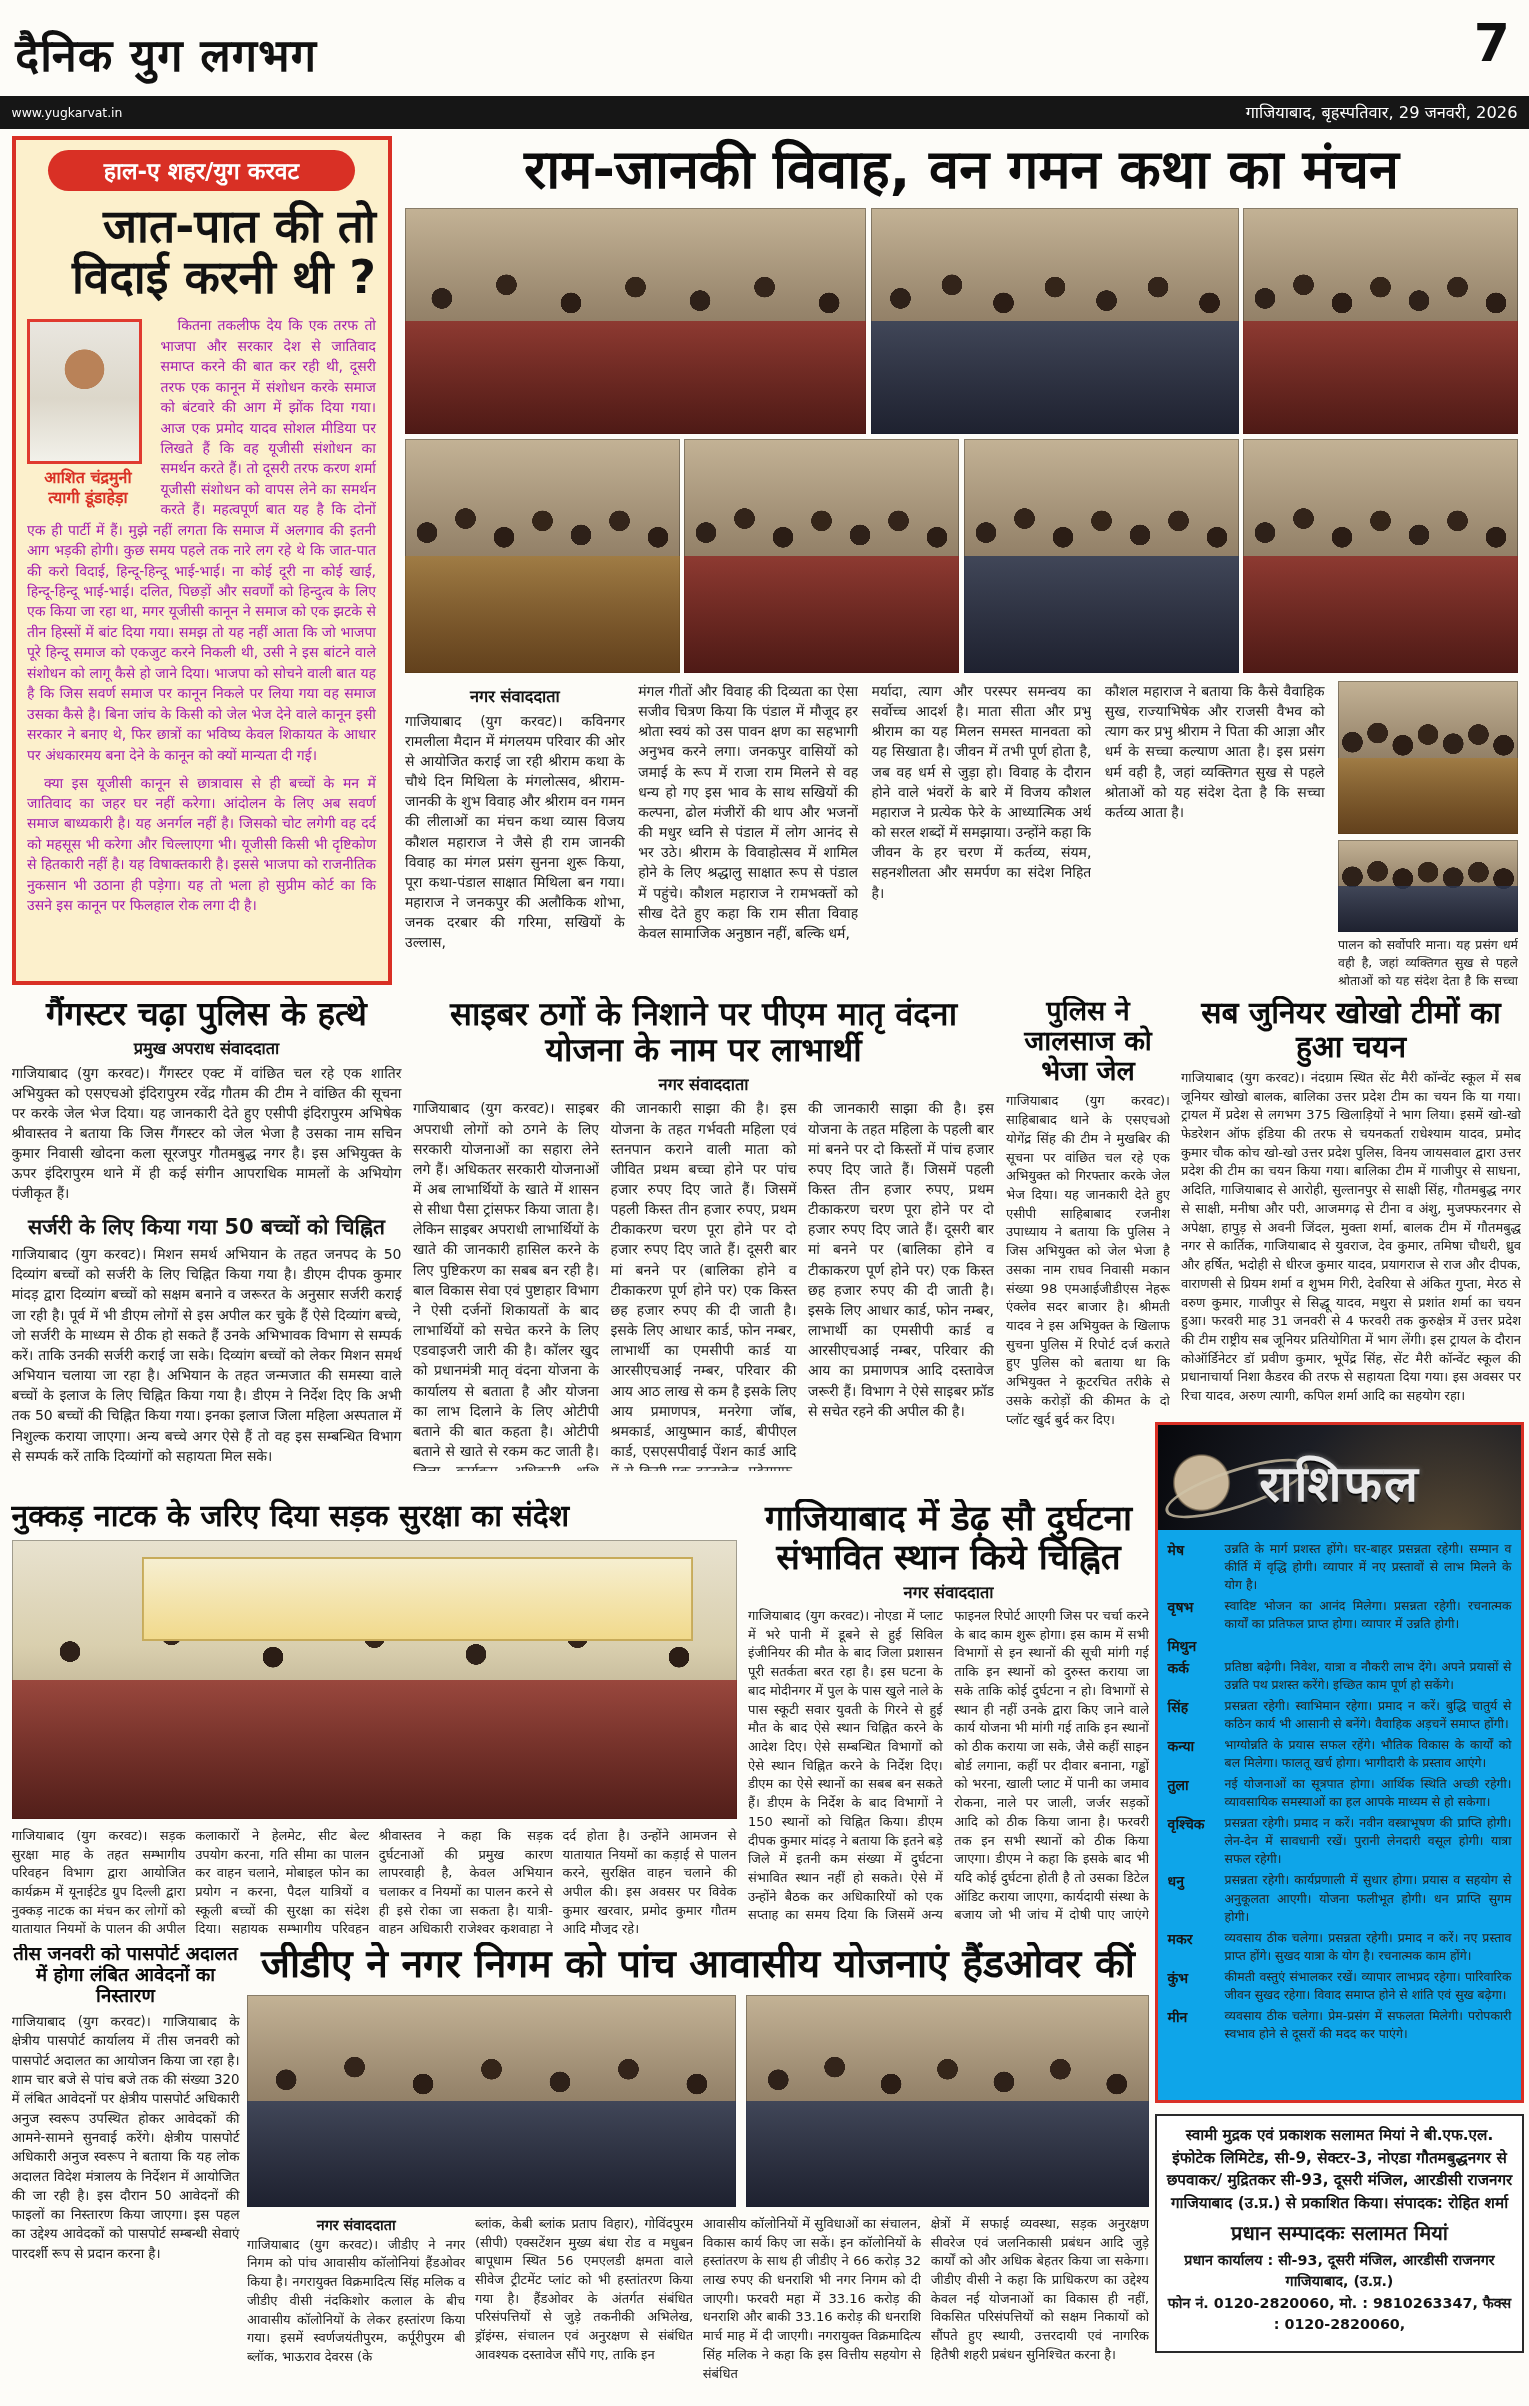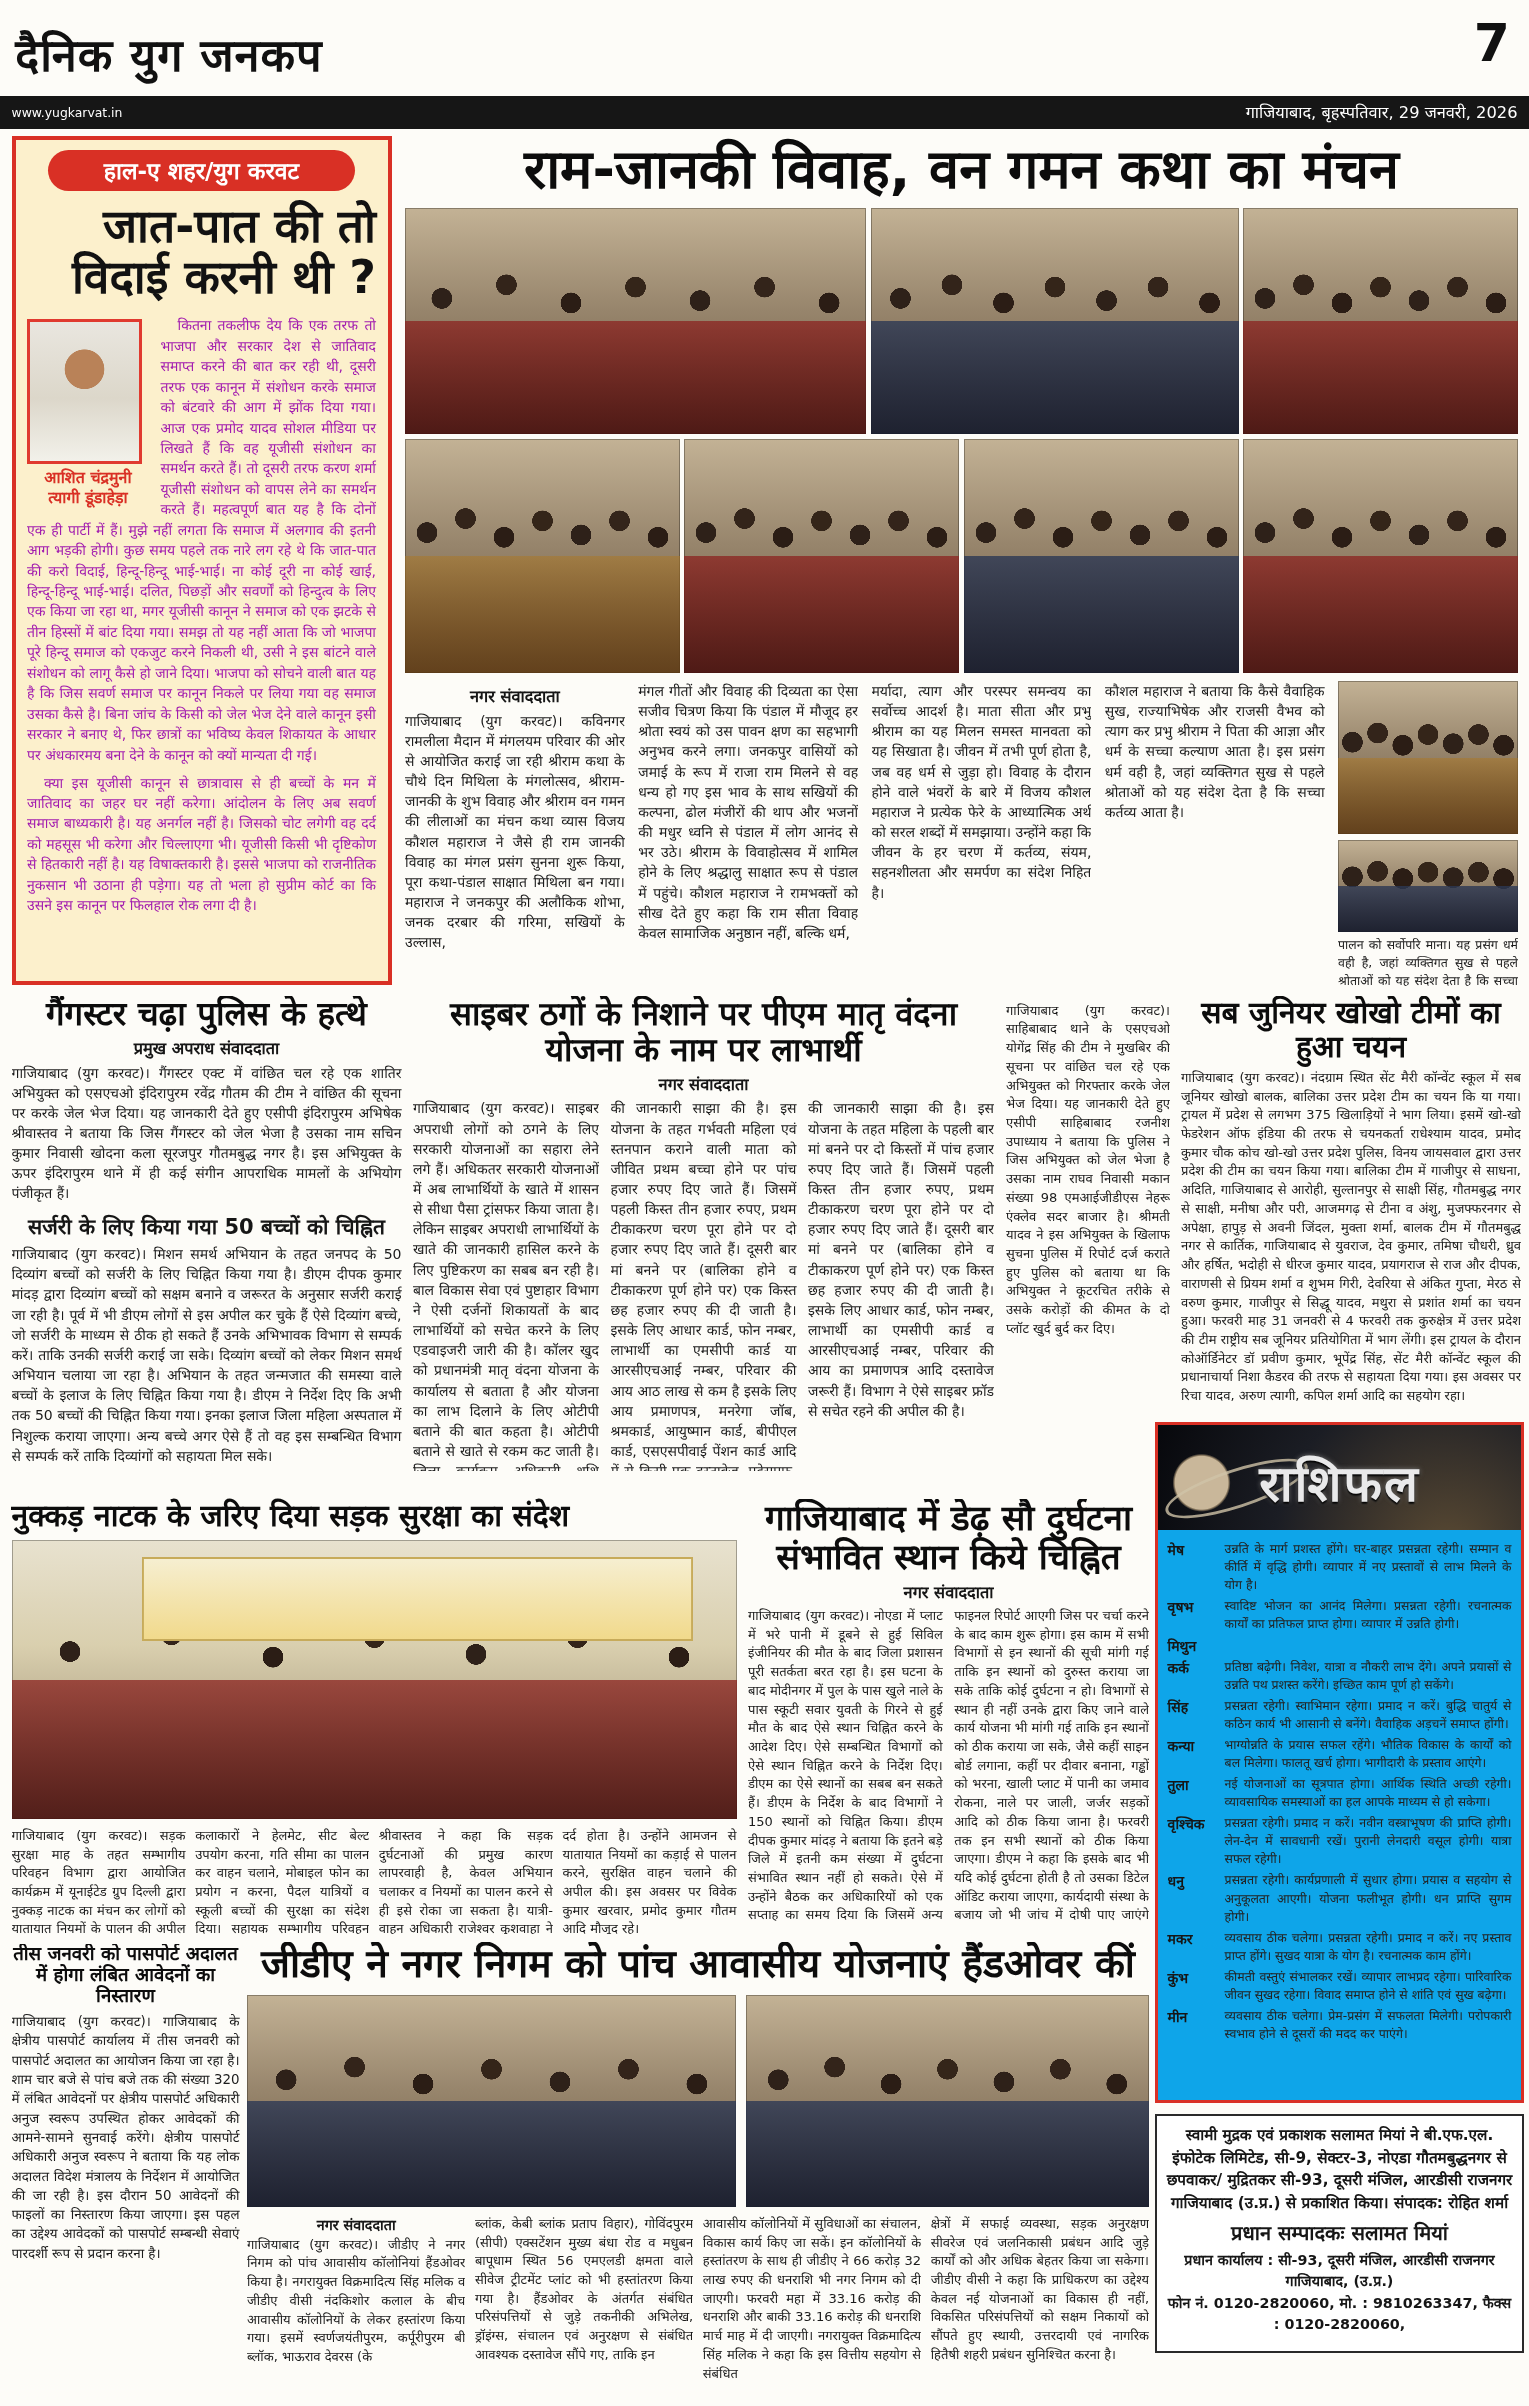--- a/index.html
+++ b/index.html
@@ -59,21 +59,21 @@
   
   .pubbox{border:2.9px solid #2a2a2a;background:#fff;box-sizing:border-box;padding:7.6px 9.6px;text-align:center;overflow:hidden;}
   .pub1{font-size:15.3px;font-weight:bold;line-height:1.5;}
   .pub2{font-size:20px;font-weight:bold;margin:3.8px 0;}
   .pub3{font-size:14.3px;font-weight:bold;line-height:1.5;}
   .subhead{font-weight:bold;font-size:21px;text-align:center;line-height:1.2;margin:9.6px 0 3.8px 0;}
 </style>
 </head>
 <body>
 
-<div class="abs logo" style="left:15.3px;top:23px;">दैनिक युग जनकप</div>
+<div class="abs logo" style="left:15.3px;top:23px;">दैनिक युग लगभग</div>
 <div class="abs pagenum" style="right:19px;top:13.4px;">7</div>
 <div class="abs strip" style="left:0;top:96px;width:1529px;">
   <span class="site">www.yugkarvat.in</span>
   <span class="date">गाजियाबाद, बृहस्पतिवार, 29 जनवरी, 2026</span>
 </div>
 
 <div class="abs edbox" style="left:11.5px;top:136px;width:380px;height:849px;">
   <div class="kicker">हाल-ए शहर/युग करवट</div>
   <div class="edhead">जात-पात की तो विदाई करनी थी ?</div>
   <div class="authorwrap">
@@ -129,20 +129,21 @@
   <div class="hl center" style="font-size:32.5px;">साइबर ठगों के निशाने पर पीएम मातृ वंदना योजना के नाम पर लाभार्थी</div>
   <div class="byline">नगर संवाददाता</div>
   <div class="cols">
     <div class="bodytxt" style="height:373px;">गाजियाबाद (युग करवट)। साइबर अपराधी लोगों को ठगने के लिए सरकारी योजनाओं का सहारा लेने लगे हैं। अधिकतर सरकारी योजनाओं में अब लाभार्थियों के खाते में शासन से सीधा पैसा ट्रांसफर किया जाता है। लेकिन साइबर अपराधी लाभार्थियों के खाते की जानकारी हासिल करने के लिए पुष्टिकरण का सबब बन रही है। बाल विकास सेवा एवं पुष्टाहार विभाग ने ऐसी दर्जनों शिकायतों के बाद लाभार्थियों को सचेत करने के लिए एडवाइजरी जारी की है। कॉलर खुद को प्रधानमंत्री मातृ वंदना योजना के कार्यालय से बताता है और योजना का लाभ दिलाने के लिए ओटीपी बताने की बात कहता है। ओटीपी बताने से खाते से रकम कट जाती है। जिला कार्यक्रम अधिकारी शशि वार्ष्णेय ने लाभार्थियों से अपील की है कि किसी को भी योजना के नाम पर ओटीपी की मांग नहीं की जा रही है। ऐसे में किसी को भी योजना के नाम पर भेजा गया ओटीपी शेयर न करें।</div>
     <div class="bodytxt" style="height:373px;">की जानकारी साझा की है। इस योजना के तहत गर्भवती महिला एवं स्तनपान कराने वाली माता को जीवित प्रथम बच्चा होने पर पांच हजार रुपए दिए जाते हैं। जिसमें पहली किस्त तीन हजार रुपए, प्रथम टीकाकरण चरण पूरा होने पर दो हजार रुपए दिए जाते हैं। दूसरी बार मां बनने पर (बालिका होने व टीकाकरण पूर्ण होने पर) एक किस्त छह हजार रुपए की दी जाती है। इसके लिए आधार कार्ड, फोन नम्बर, लाभार्थी का एमसीपी कार्ड या आरसीएचआई नम्बर, परिवार की आय आठ लाख से कम है इसके लिए आय प्रमाणपत्र, मनरेगा जॉब, श्रमकार्ड, आयुष्मान कार्ड, बीपीएल कार्ड, एसएसपीवाई पेंशन कार्ड आदि में से किसी एक दस्तावेज, एड्रेसप्रूफ, आशा है तो उसका दस्तावेज लगेगा। इसके अलावा फोन पर योजना का लाभ अभी नहीं दिया जाता। विभाग ने ऐसे साइबर फ्रॉड से सचेत रहने की अपील की है।</div>
     <div class="bodytxt" style="height:373px;">की जानकारी साझा की है। इस योजना के तहत महिला के पहली बार मां बनने पर दो किस्तों में पांच हजार रुपए दिए जाते हैं। जिसमें पहली किस्त तीन हजार रुपए, प्रथम टीकाकरण चरण पूरा होने पर दो हजार रुपए दिए जाते हैं। दूसरी बार मां बनने पर (बालिका होने व टीकाकरण पूर्ण होने पर) एक किस्त छह हजार रुपए की दी जाती है। इसके लिए आधार कार्ड, फोन नम्बर, लाभार्थी का एमसीपी कार्ड व आरसीएचआई नम्बर, परिवार की आय का प्रमाणपत्र आदि दस्तावेज जरूरी हैं। विभाग ने ऐसे साइबर फ्रॉड से सचेत रहने की अपील की है।</div>
   </div>
 </div>
 
 <div class="abs" style="left:1006px;top:996px;width:164px;height:493px;overflow:hidden;">
+  <div class="hl center" style="font-size:27px;">पुलिस ने जालसाज को भेजा जेल</div>
   <div class="bodytxt" style="font-size:13px;height:411px;margin-top:5.7px;">गाजियाबाद (युग करवट)। साहिबाबाद थाने के एसएचओ योगेंद्र सिंह की टीम ने मुखबिर की सूचना पर वांछित चल रहे एक अभियुक्त को गिरफ्तार करके जेल भेज दिया। यह जानकारी देते हुए एसीपी साहिबाबाद रजनीश उपाध्याय ने बताया कि पुलिस ने जिस अभियुक्त को जेल भेजा है उसका नाम राघव निवासी मकान संख्या 98 एमआईजीडीएस नेहरू एंक्लेव सदर बाजार है। श्रीमती यादव ने इस अभियुक्त के खिलाफ सुचना पुलिस में रिपोर्ट दर्ज कराते हुए पुलिस को बताया था कि अभियुक्त ने कूटरचित तरीके से उसके करोड़ों की कीमत के दो प्लॉट खुर्द बुर्द कर दिए।</div>
 </div>
 
 <div class="abs" style="left:1181px;top:996px;width:340px;height:419px;overflow:hidden;">
   <div class="hl center" style="font-size:30px;">सब जुनियर खोखो टीमों का हुआ चयन</div>
   <div class="bodytxt" style="font-size:13px;height:373px;margin-top:5.7px;">गाजियाबाद (युग करवट)। नंदग्राम स्थित सेंट मैरी कॉन्वेंट स्कूल में सब जूनियर खोखो बालक, बालिका उत्तर प्रदेश टीम का चयन कि या गया। ट्रायल में प्रदेश से लगभग 375 खिलाड़ियों ने भाग लिया। इसमें खो-खो फेडरेशन ऑफ इंडिया की तरफ से चयनकर्ता राधेश्याम यादव, प्रमोद कुमार चौक कोच खो-खो उत्तर प्रदेश पुलिस, विनय जायसवाल द्वारा उत्तर प्रदेश की टीम का चयन किया गया। बालिका टीम में गाजीपुर से साधना, अदिति, गाजियाबाद से आरोही, सुल्तानपुर से साक्षी सिंह, गौतमबुद्ध नगर से साक्षी, मनीषा और परी, आजमगढ़ से टीना व अंशु, मुजफ्फरनगर से अपेक्षा, हापुड़ से अवनी जिंदल, मुक्ता शर्मा, बालक टीम में गौतमबुद्ध नगर से कार्तिक, गाजियाबाद से युवराज, देव कुमार, तमिषा चौधरी, ध्रुव और हर्षित, भदोही से धीरज कुमार यादव, प्रयागराज से राज और दीपक, वाराणसी से प्रियम शर्मा व शुभम गिरी, देवरिया से अंकित गुप्ता, मेरठ से वरुण कुमार, गाजीपुर से सिद्धू यादव, मथुरा से प्रशांत शर्मा का चयन हुआ। फरवरी माह 31 जनवरी से 4 फरवरी तक कुरुक्षेत्र में उत्तर प्रदेश की टीम राष्ट्रीय सब जूनियर प्रतियोगिता में भाग लेंगी। इस ट्रायल के दौरान कोऑर्डिनेटर डॉ प्रवीण कुमार, भूपेंद्र सिंह, सेंट मैरी कॉन्वेंट स्कूल की प्रधानाचार्या निशा कैडरव की तरफ से सहायता दिया गया। इस अवसर पर रिचा यादव, अरुण त्यागी, कपिल शर्मा आदि का सहयोग रहा।</div>
 </div>
 
 <div class="abs" style="left:11.5px;top:1499px;width:725px;">
   <div class="hl" style="font-size:30px;">नुक्कड़ नाटक के जरिए दिया सड़क सुरक्षा का संदेश</div>

